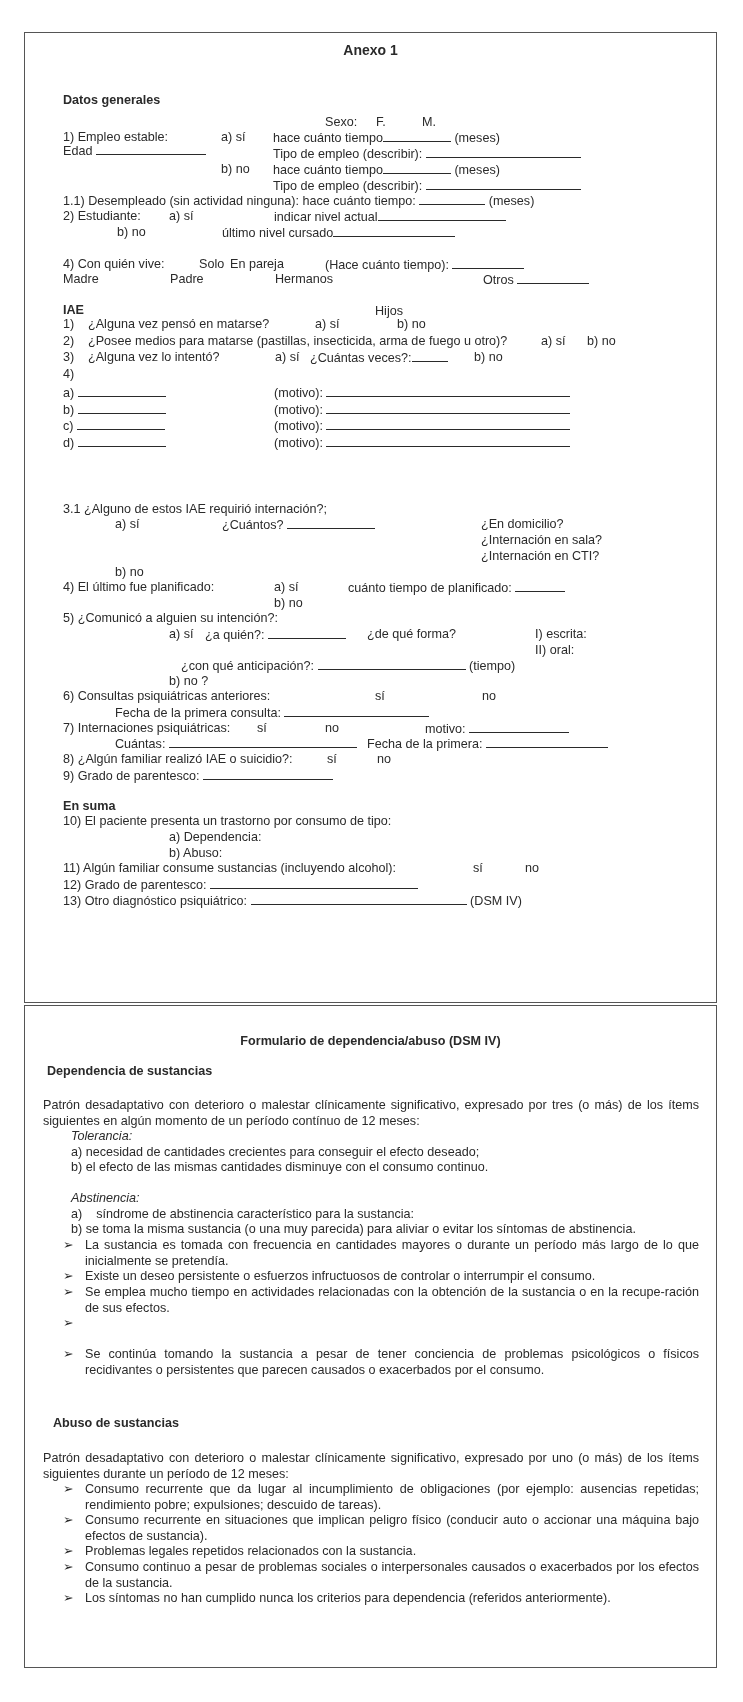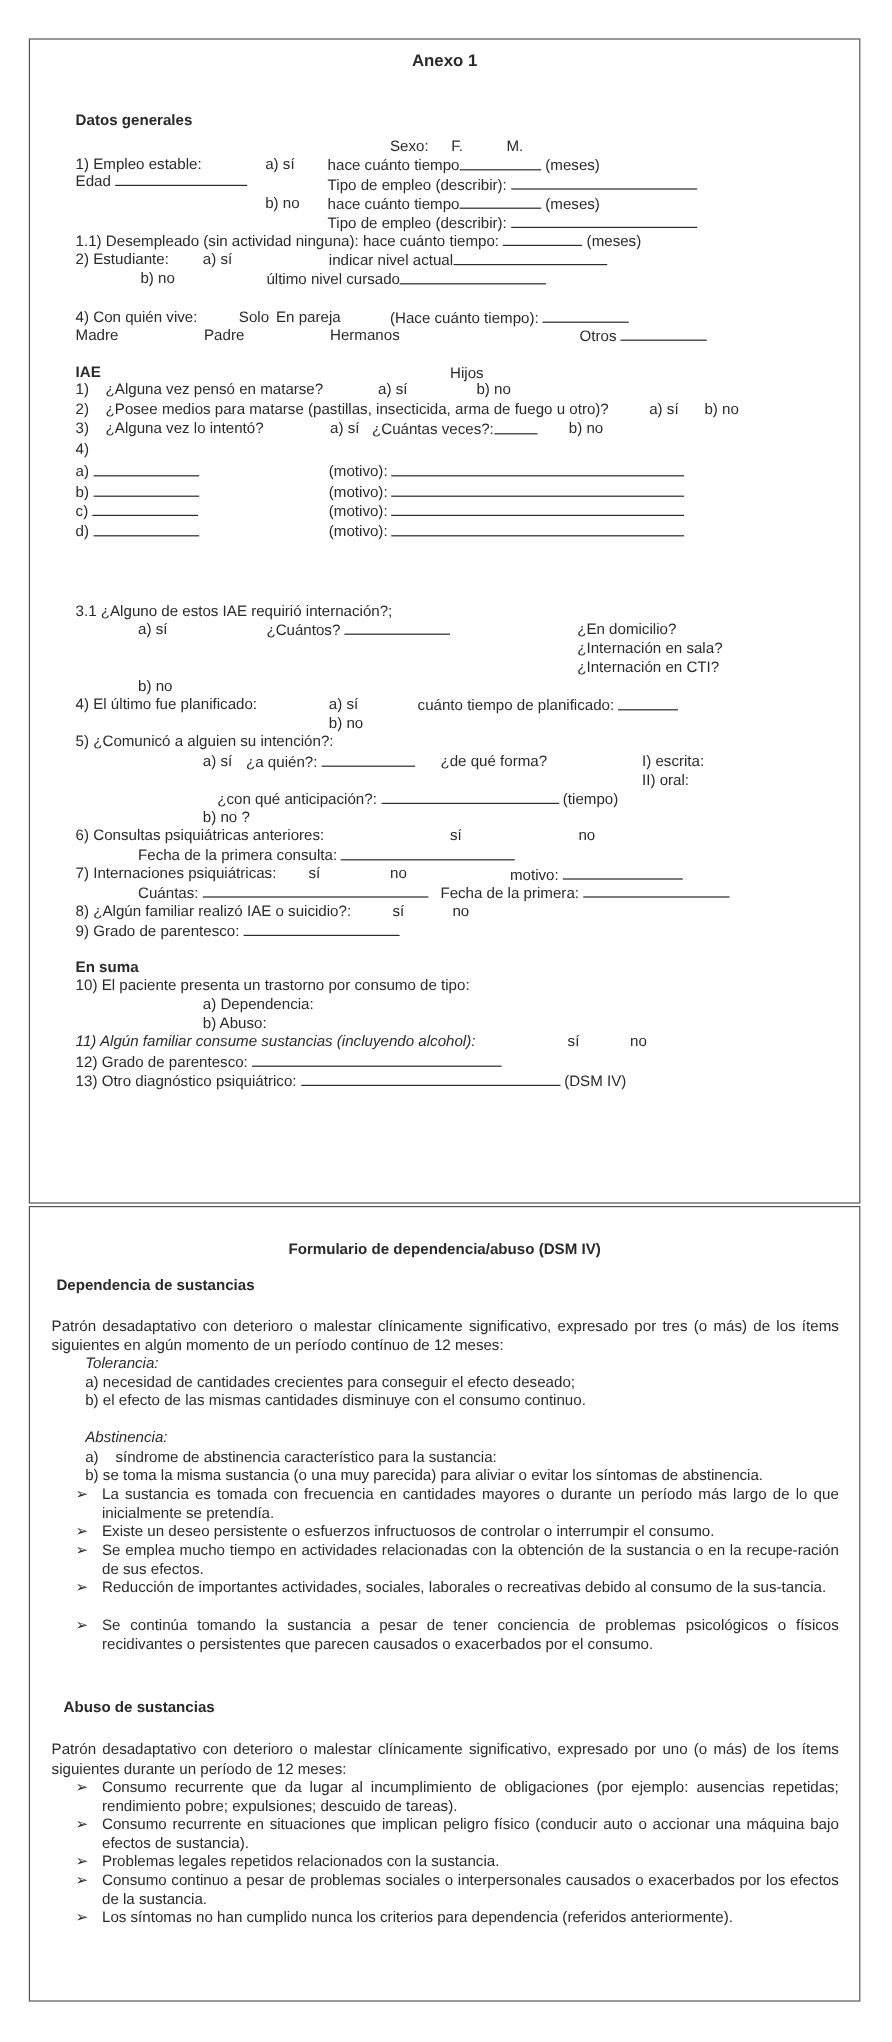--- a/index.html
+++ b/index.html
@@ -130,21 +130,21 @@
 
   <div class="t" style="left:38px;top:719px;">8) ¿Algún familiar realizó IAE o suicidio?:</div>
   <div class="t" style="left:302px;top:719px;">sí</div>
   <div class="t" style="left:352px;top:719px;">no</div>
   <div class="t" style="left:38px;top:735px;"><span>9) Grado de parentesco:</span> <span class="blank" style="width:130px"></span></div>
 
   <div class="t b" style="left:38px;top:766px;">En suma</div>
   <div class="t" style="left:38px;top:781px;">10) El paciente presenta un trastorno por consumo de tipo:</div>
   <div class="t" style="left:144px;top:797px;">a) Dependencia:</div>
   <div class="t" style="left:144px;top:813px;">b) Abuso:</div>
-  <div class="t" style="left:38px;top:828px;font-style:italic;">11) Algún familiar consume sustancias (incluyendo alcohol):</div>
+  <div class="t" style="left:38px;top:828px;">11) Algún familiar consume sustancias (incluyendo alcohol):</div>
   <div class="t" style="left:448px;top:828px;">sí</div>
   <div class="t" style="left:500px;top:828px;">no</div>
   <div class="t" style="left:38px;top:844px;"><span>12) Grado de parentesco:</span> <span class="blank" style="width:208px"></span></div>
   <div class="t" style="left:38px;top:860px;"><span>13) Otro diagnóstico psiquiátrico:</span> <span class="blank" style="width:216px"></span> <span>(DSM IV)</span></div>
 </div>
 
 <div id="box2" class="box">
   <div class="t center b" style="top:28px;">Formulario de dependencia/abuso (DSM IV)</div>
   <div class="t b" style="left:22px;top:58px;">Dependencia de sustancias</div>
 
@@ -154,21 +154,21 @@
   <div class="t" style="left:46px;top:154px;">b) el efecto de las mismas cantidades disminuye con el consumo continuo.</div>
 
   <div class="t i" style="left:46px;top:185px;">Abstinencia:</div>
   <div class="t" style="left:46px;top:201px;white-space:pre;">a)    síndrome de abstinencia característico para la sustancia:</div>
   <div class="t" style="left:46px;top:216px;">b) se toma la misma sustancia (o una muy parecida) para aliviar o evitar los síntomas de abstinencia.</div>
 
   <div id="dep-bullets">
       <div class="bul" style="top: 232px;"><span class="arrow">➢</span><span>La sustancia es tomada con frecuencia en cantidades mayores o durante un período más largo de lo que inicialmente se pretendía.</span></div>
       <div class="bul" style="top: 263px;"><span class="arrow">➢</span><span>Existe un deseo persistente o esfuerzos infructuosos de controlar o interrumpir el consumo.</span></div>
       <div class="bul" style="top: 279px;"><span class="arrow">➢</span><span>Se emplea mucho tiempo en actividades relacionadas con la obtención de la sustancia o en la recupe-ración de sus efectos.</span></div>
-      <div class="bul" style="top: 310px;"><span class="arrow">➢</span><span>Reducción de importantes actividades, sociales, laborales o recreativas debido al consumo de la sus-tancia.</span></div>
+      <div class="bul" style="top: 310px;"><span class="arrow">➢</span></div>
       <div class="bul" style="top: 341px;"><span class="arrow">➢</span><span>Se continúa tomando la sustancia a pesar de tener conciencia de problemas psicológicos o físicos recidivantes o persistentes que parecen causados o exacerbados por el consumo.</span></div>
     </div>
 
   <div class="t b" style="left:28px;top:410px;">Abuso de sustancias</div>
   <div class="para" style="top:445px;">Patrón desadaptativo con deterioro o malestar clínicamente significativo, expresado por uno (o más) de los ítems siguientes durante un período de 12 meses:</div>
 
   <div id="abu-bullets">
       <div class="bul" style="top: 476px;"><span class="arrow">➢</span><span>Consumo recurrente que da lugar al incumplimiento de obligaciones (por ejemplo: ausencias repetidas; rendimiento pobre; expulsiones; descuido de tareas).</span></div>
       <div class="bul" style="top: 507px;"><span class="arrow">➢</span><span>Consumo recurrente en situaciones que implican peligro físico (conducir auto o accionar una máquina bajo efectos de sustancia).</span></div>
       <div class="bul" style="top: 538px;"><span class="arrow">➢</span><span>Problemas legales repetidos relacionados con la sustancia.</span></div>

